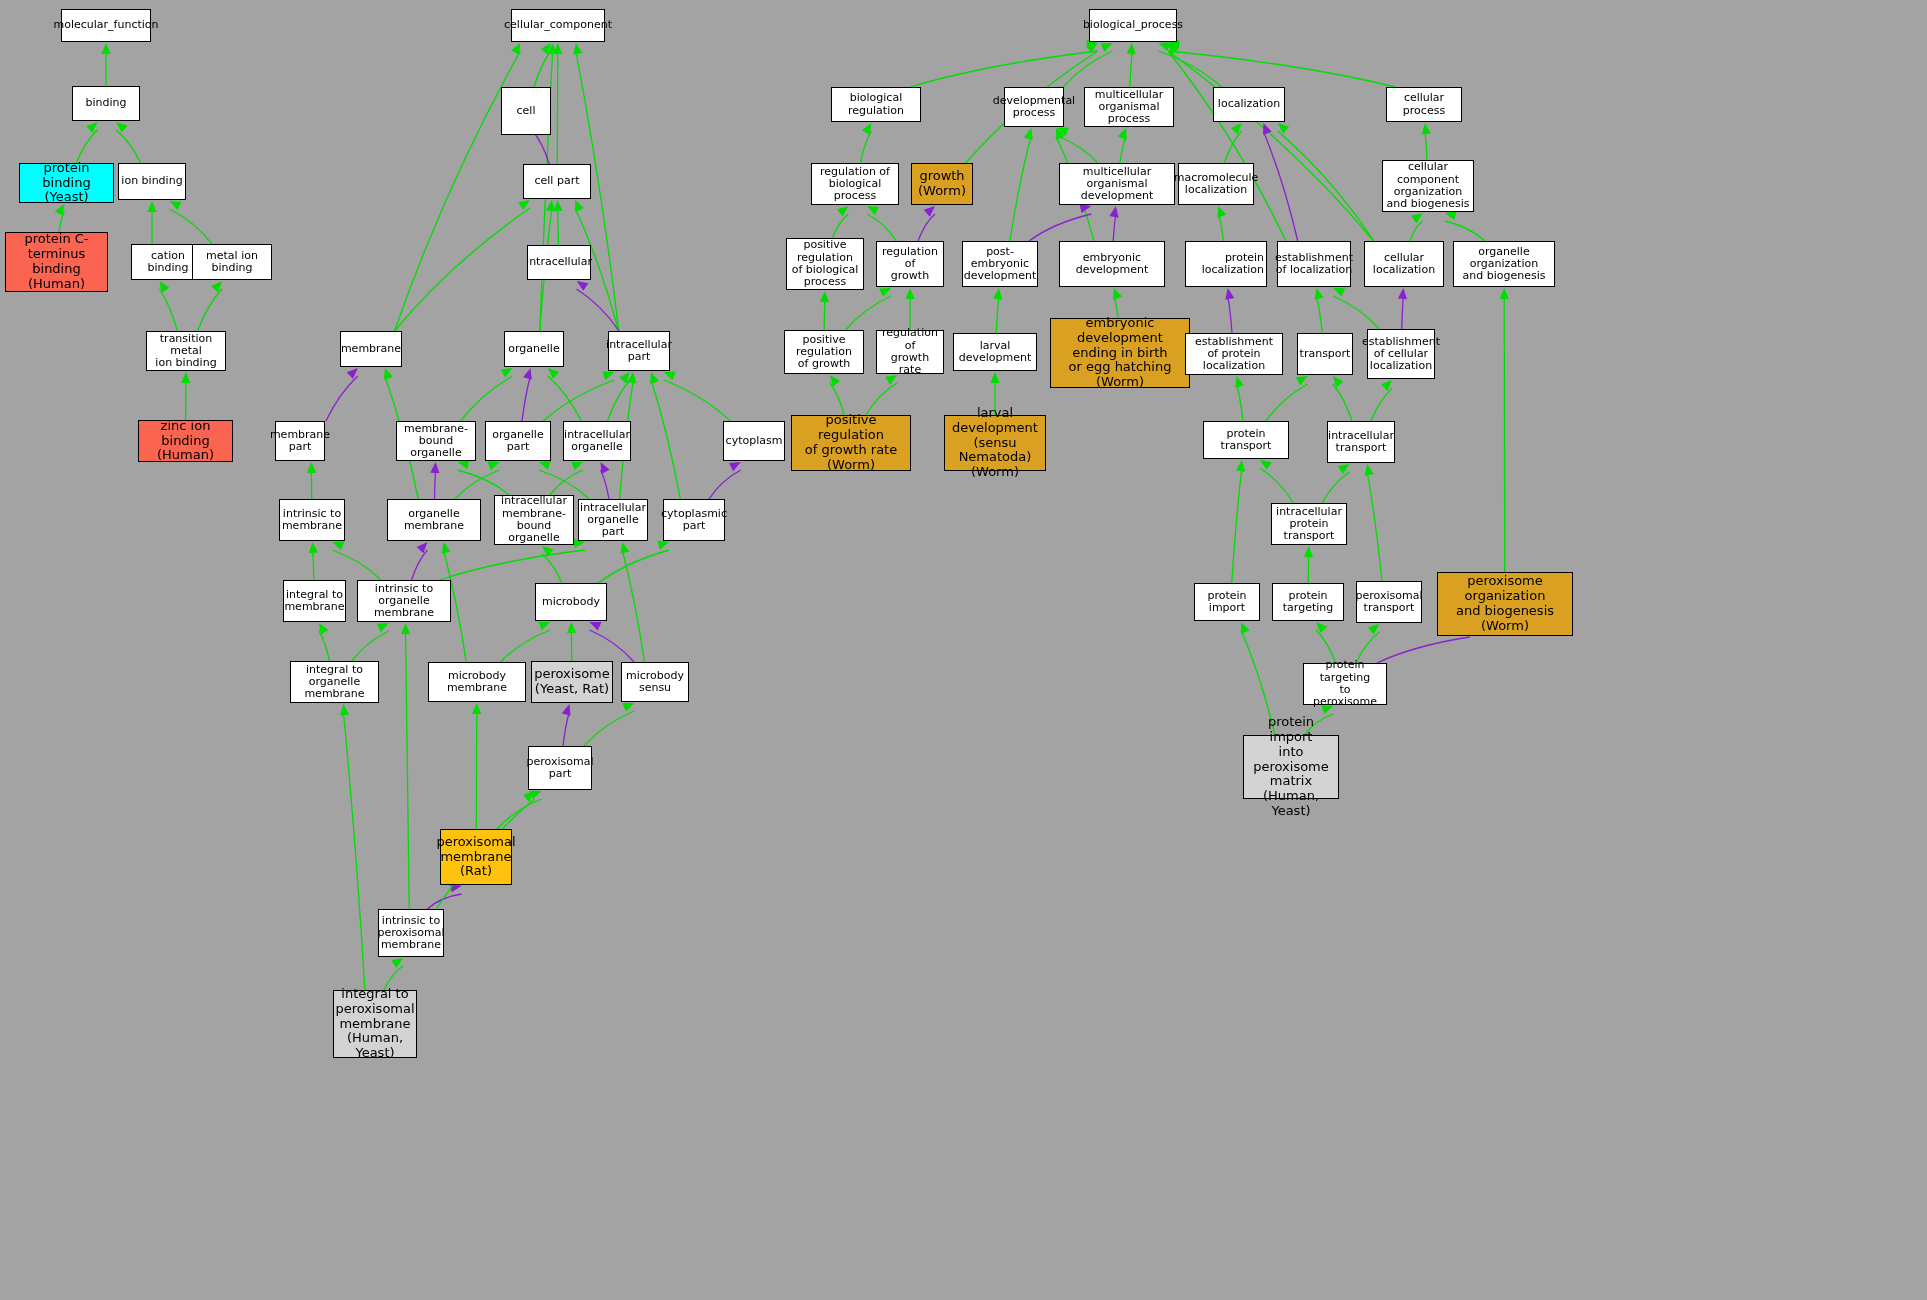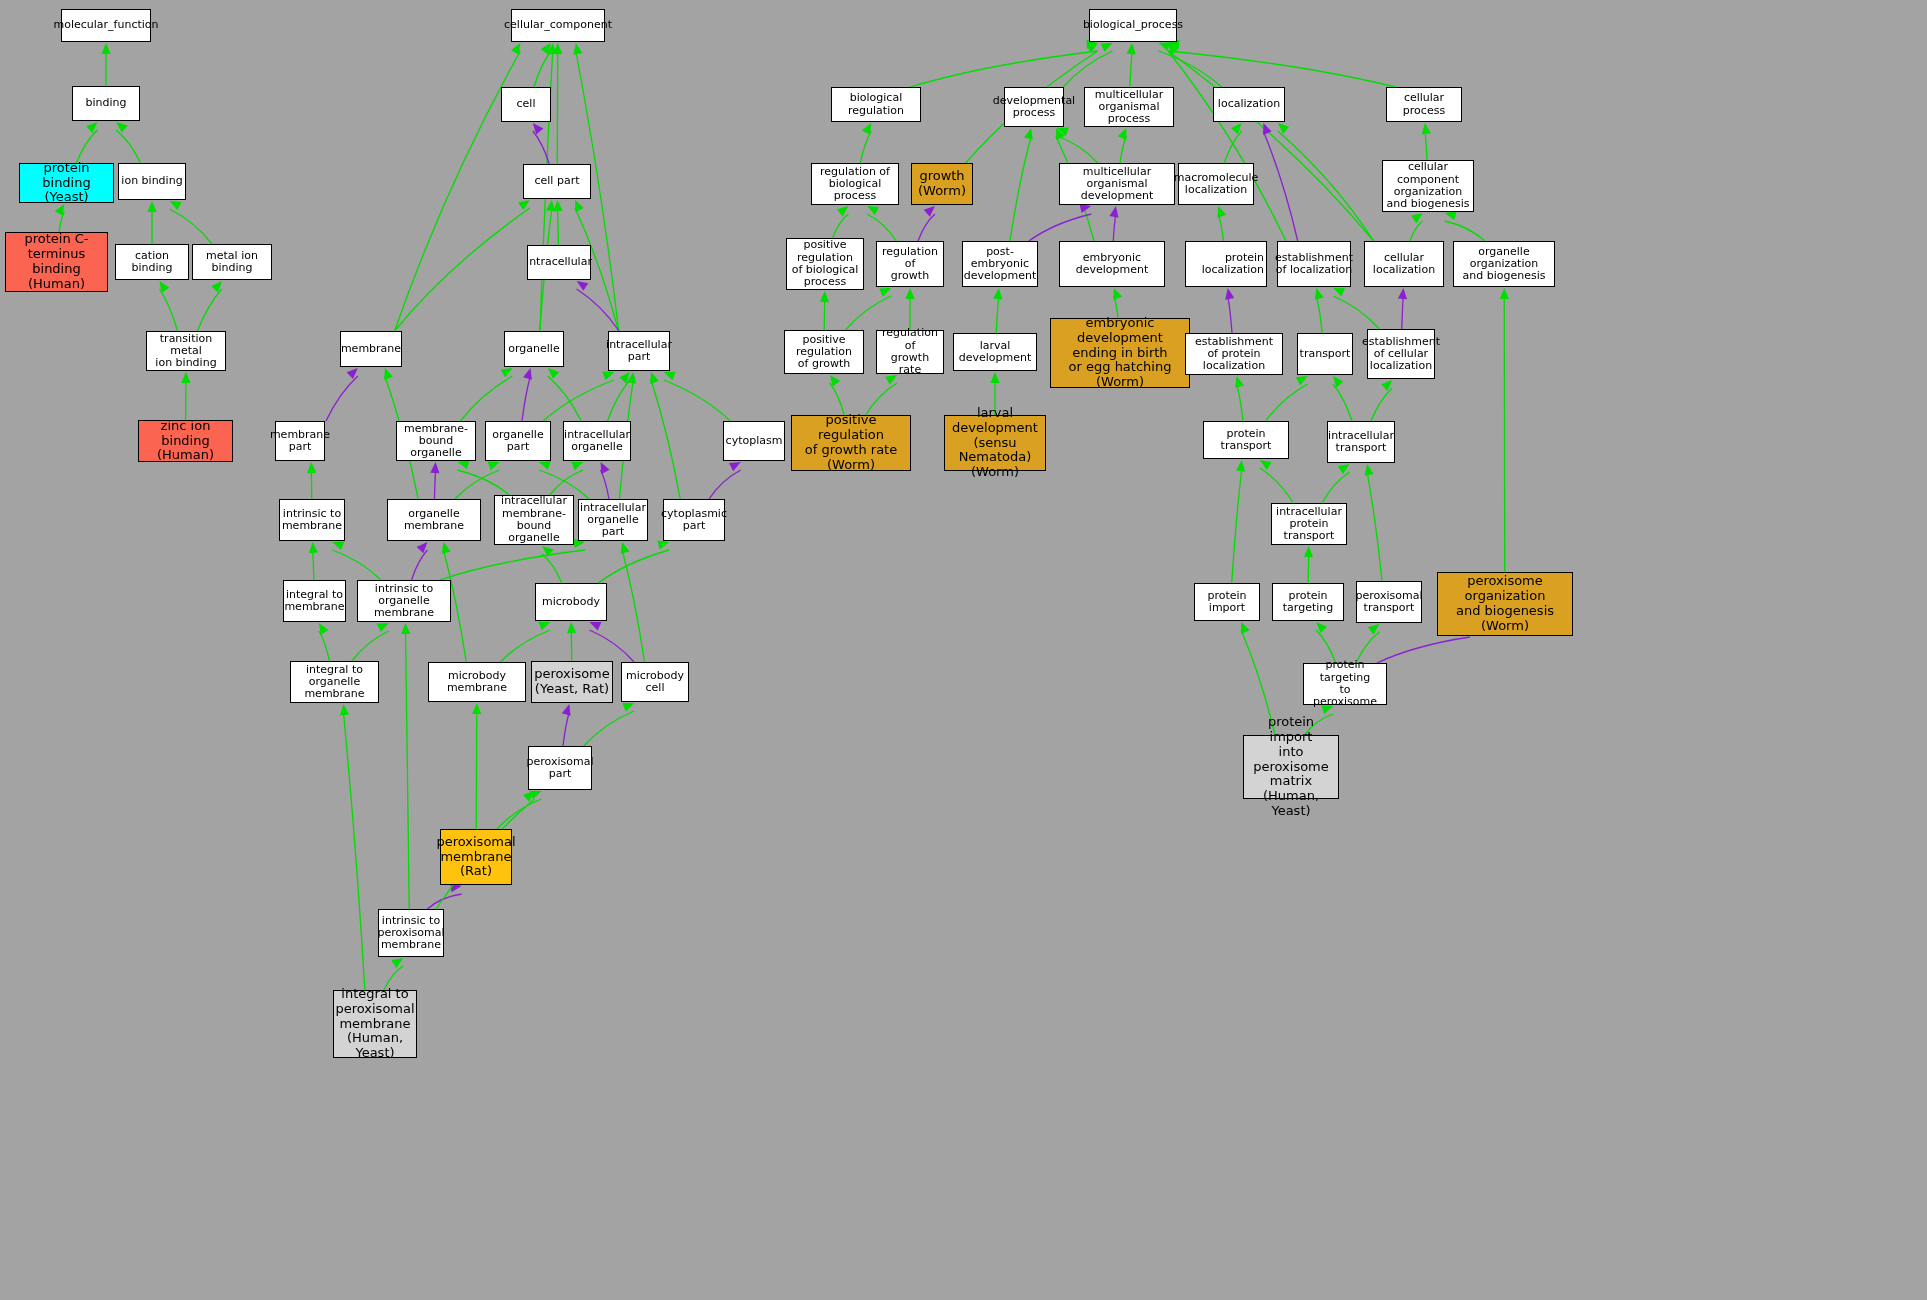--- a/index.html
+++ b/index.html
@@ -474,28 +474,28 @@
     </svg>
   <div id="node-layer">
       <div class="node c-white" style="left: 61px; top: 9px; width: 90px; height: 33px;">molecular_function</div>
       <div class="node c-white" style="left: 72px; top: 86px; width: 68px; height: 35px;">binding</div>
       <div class="node c-cyan mid" style="left: 19px; top: 163px; width: 95px; height: 40px;">protein binding
 (Yeast)</div>
       <div class="node c-white" style="left: 118px; top: 163px; width: 68px; height: 37px;">ion binding</div>
       <div class="node c-salmon mid" style="left: 5px; top: 232px; width: 103px; height: 60px;">protein C-terminus
 binding
 (Human)</div>
-      <div class="node c-white" style="left: 115px; top: 244px; width: 74px; height: 36px;">cation binding</div>
+      <div class="node c-white" style="left: 131px; top: 244px; width: 74px; height: 36px;">cation binding</div>
       <div class="node c-white" style="left: 192px; top: 244px; width: 80px; height: 36px;">metal ion binding</div>
       <div class="node c-white" style="left: 146px; top: 331px; width: 80px; height: 40px;">transition metal
 ion binding</div>
       <div class="node c-salmon mid" style="left: 138px; top: 420px; width: 95px; height: 42px;">zinc ion binding
 (Human)</div>
       <div class="node c-white" style="left: 511px; top: 9px; width: 94px; height: 33px;">cellular_component</div>
-      <div class="node c-white" style="left: 501px; top: 87px; width: 50px; height: 35px;">cell</div>
+      <div class="node c-white" style="left: 501px; top: 87px; width: 50px; height: 48px;">cell</div>
       <div class="node c-white" style="left: 523px; top: 164px; width: 68px; height: 35px;">cell part</div>
       <div class="node c-white" style="left: 527px; top: 245px; width: 64px; height: 35px;">intracellular</div>
       <div class="node c-white" style="left: 340px; top: 331px; width: 62px; height: 36px;">membrane</div>
       <div class="node c-white" style="left: 504px; top: 331px; width: 60px; height: 36px;">organelle</div>
       <div class="node c-white" style="left: 608px; top: 331px; width: 62px; height: 40px;">intracellular
 part</div>
       <div class="node c-white" style="left: 275px; top: 421px; width: 50px; height: 40px;">membrane part</div>
       <div class="node c-white" style="left: 396px; top: 421px; width: 80px; height: 40px;">membrane-bound
 organelle</div>
       <div class="node c-white" style="left: 485px; top: 421px; width: 66px; height: 40px;">organelle part</div>
@@ -515,21 +515,21 @@
       <div class="node c-white" style="left: 283px; top: 580px; width: 63px; height: 42px;">integral to
 membrane</div>
       <div class="node c-white" style="left: 357px; top: 580px; width: 94px; height: 42px;">intrinsic to
 organelle membrane</div>
       <div class="node c-white" style="left: 535px; top: 583px; width: 72px; height: 38px;">microbody</div>
       <div class="node c-white" style="left: 290px; top: 661px; width: 89px; height: 42px;">integral to
 organelle membrane</div>
       <div class="node c-white" style="left: 428px; top: 662px; width: 98px; height: 40px;">microbody membrane</div>
       <div class="node c-gray mid" style="left: 531px; top: 661px; width: 82px; height: 42px;">peroxisome
 (Yeast, Rat)</div>
-      <div class="node c-white" style="left: 621px; top: 662px; width: 68px; height: 40px;">microbody cell</div>
+      <div class="node c-white" style="left: 621px; top: 662px; width: 68px; height: 40px;">microbody sensu</div>
       <div class="node c-white" style="left: 528px; top: 746px; width: 64px; height: 44px;">peroxisomal
 part</div>
       <div class="node c-gold mid" style="left: 440px; top: 829px; width: 72px; height: 56px;">peroxisomal
 membrane
 (Rat)</div>
       <div class="node c-white" style="left: 378px; top: 909px; width: 66px; height: 48px;">intrinsic to
 peroxisomal
 membrane</div>
       <div class="node c-gray mid" style="left: 333px; top: 990px; width: 84px; height: 68px;">integral to
 peroxisomal

